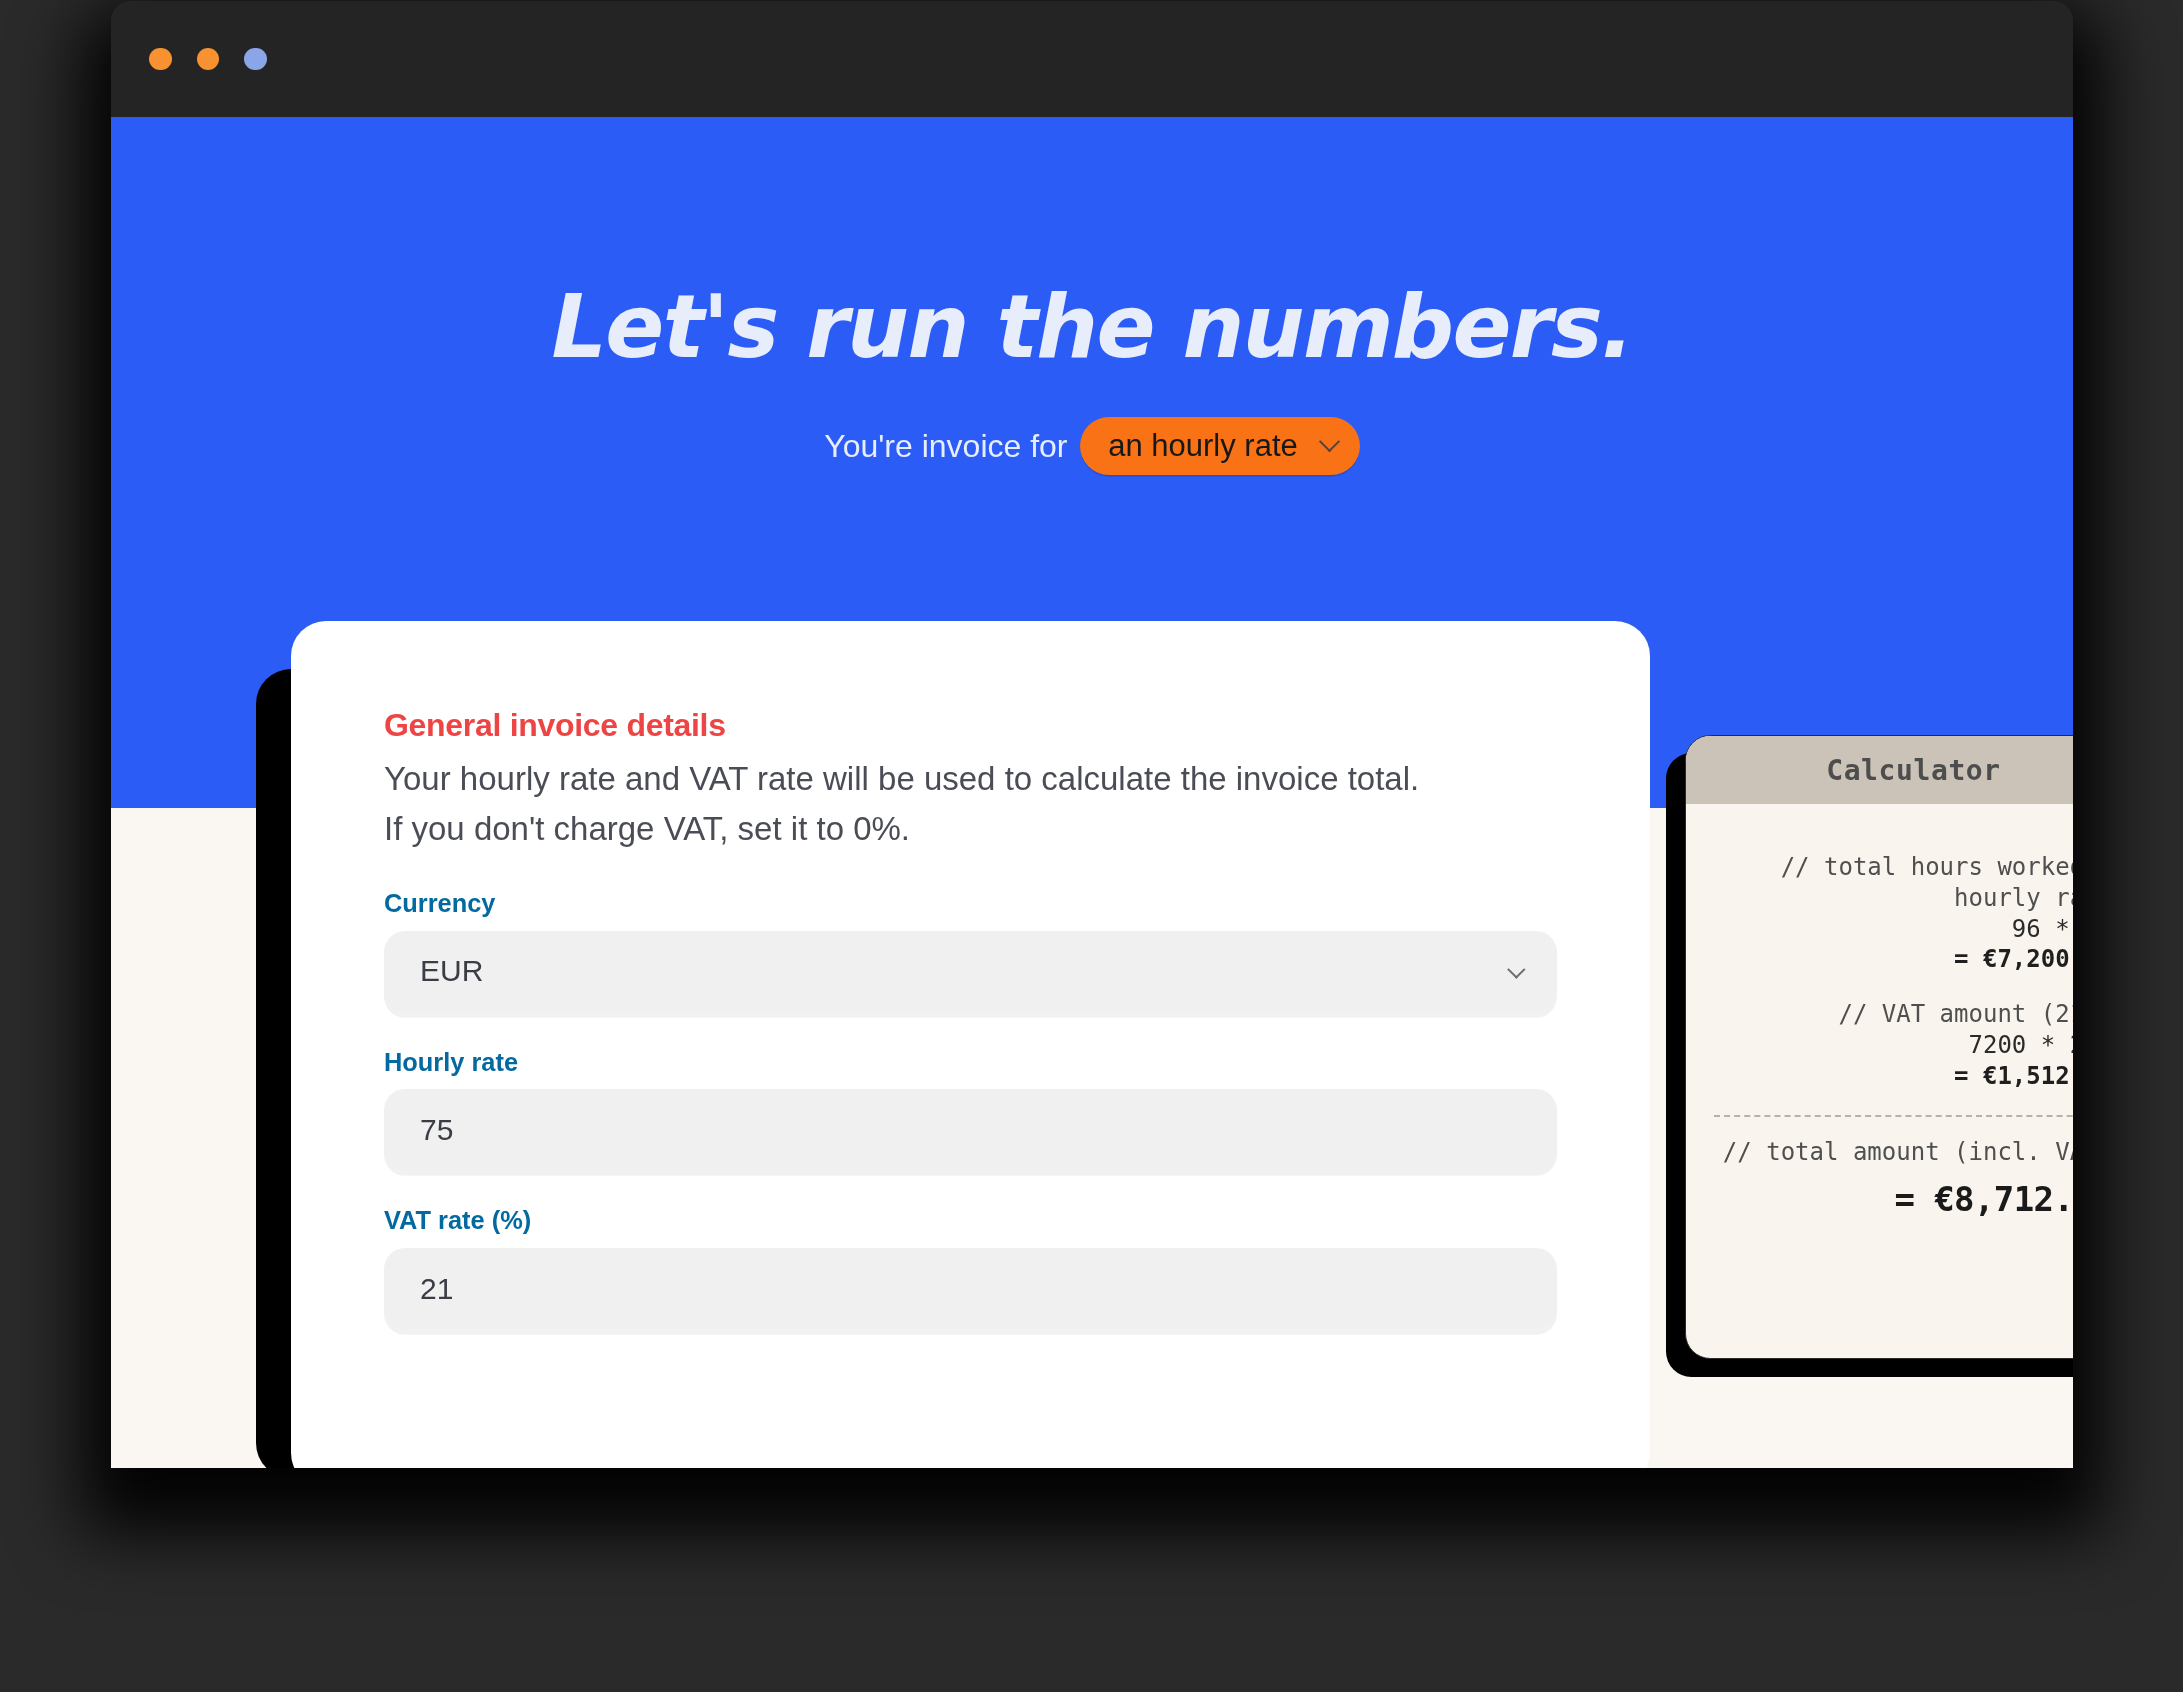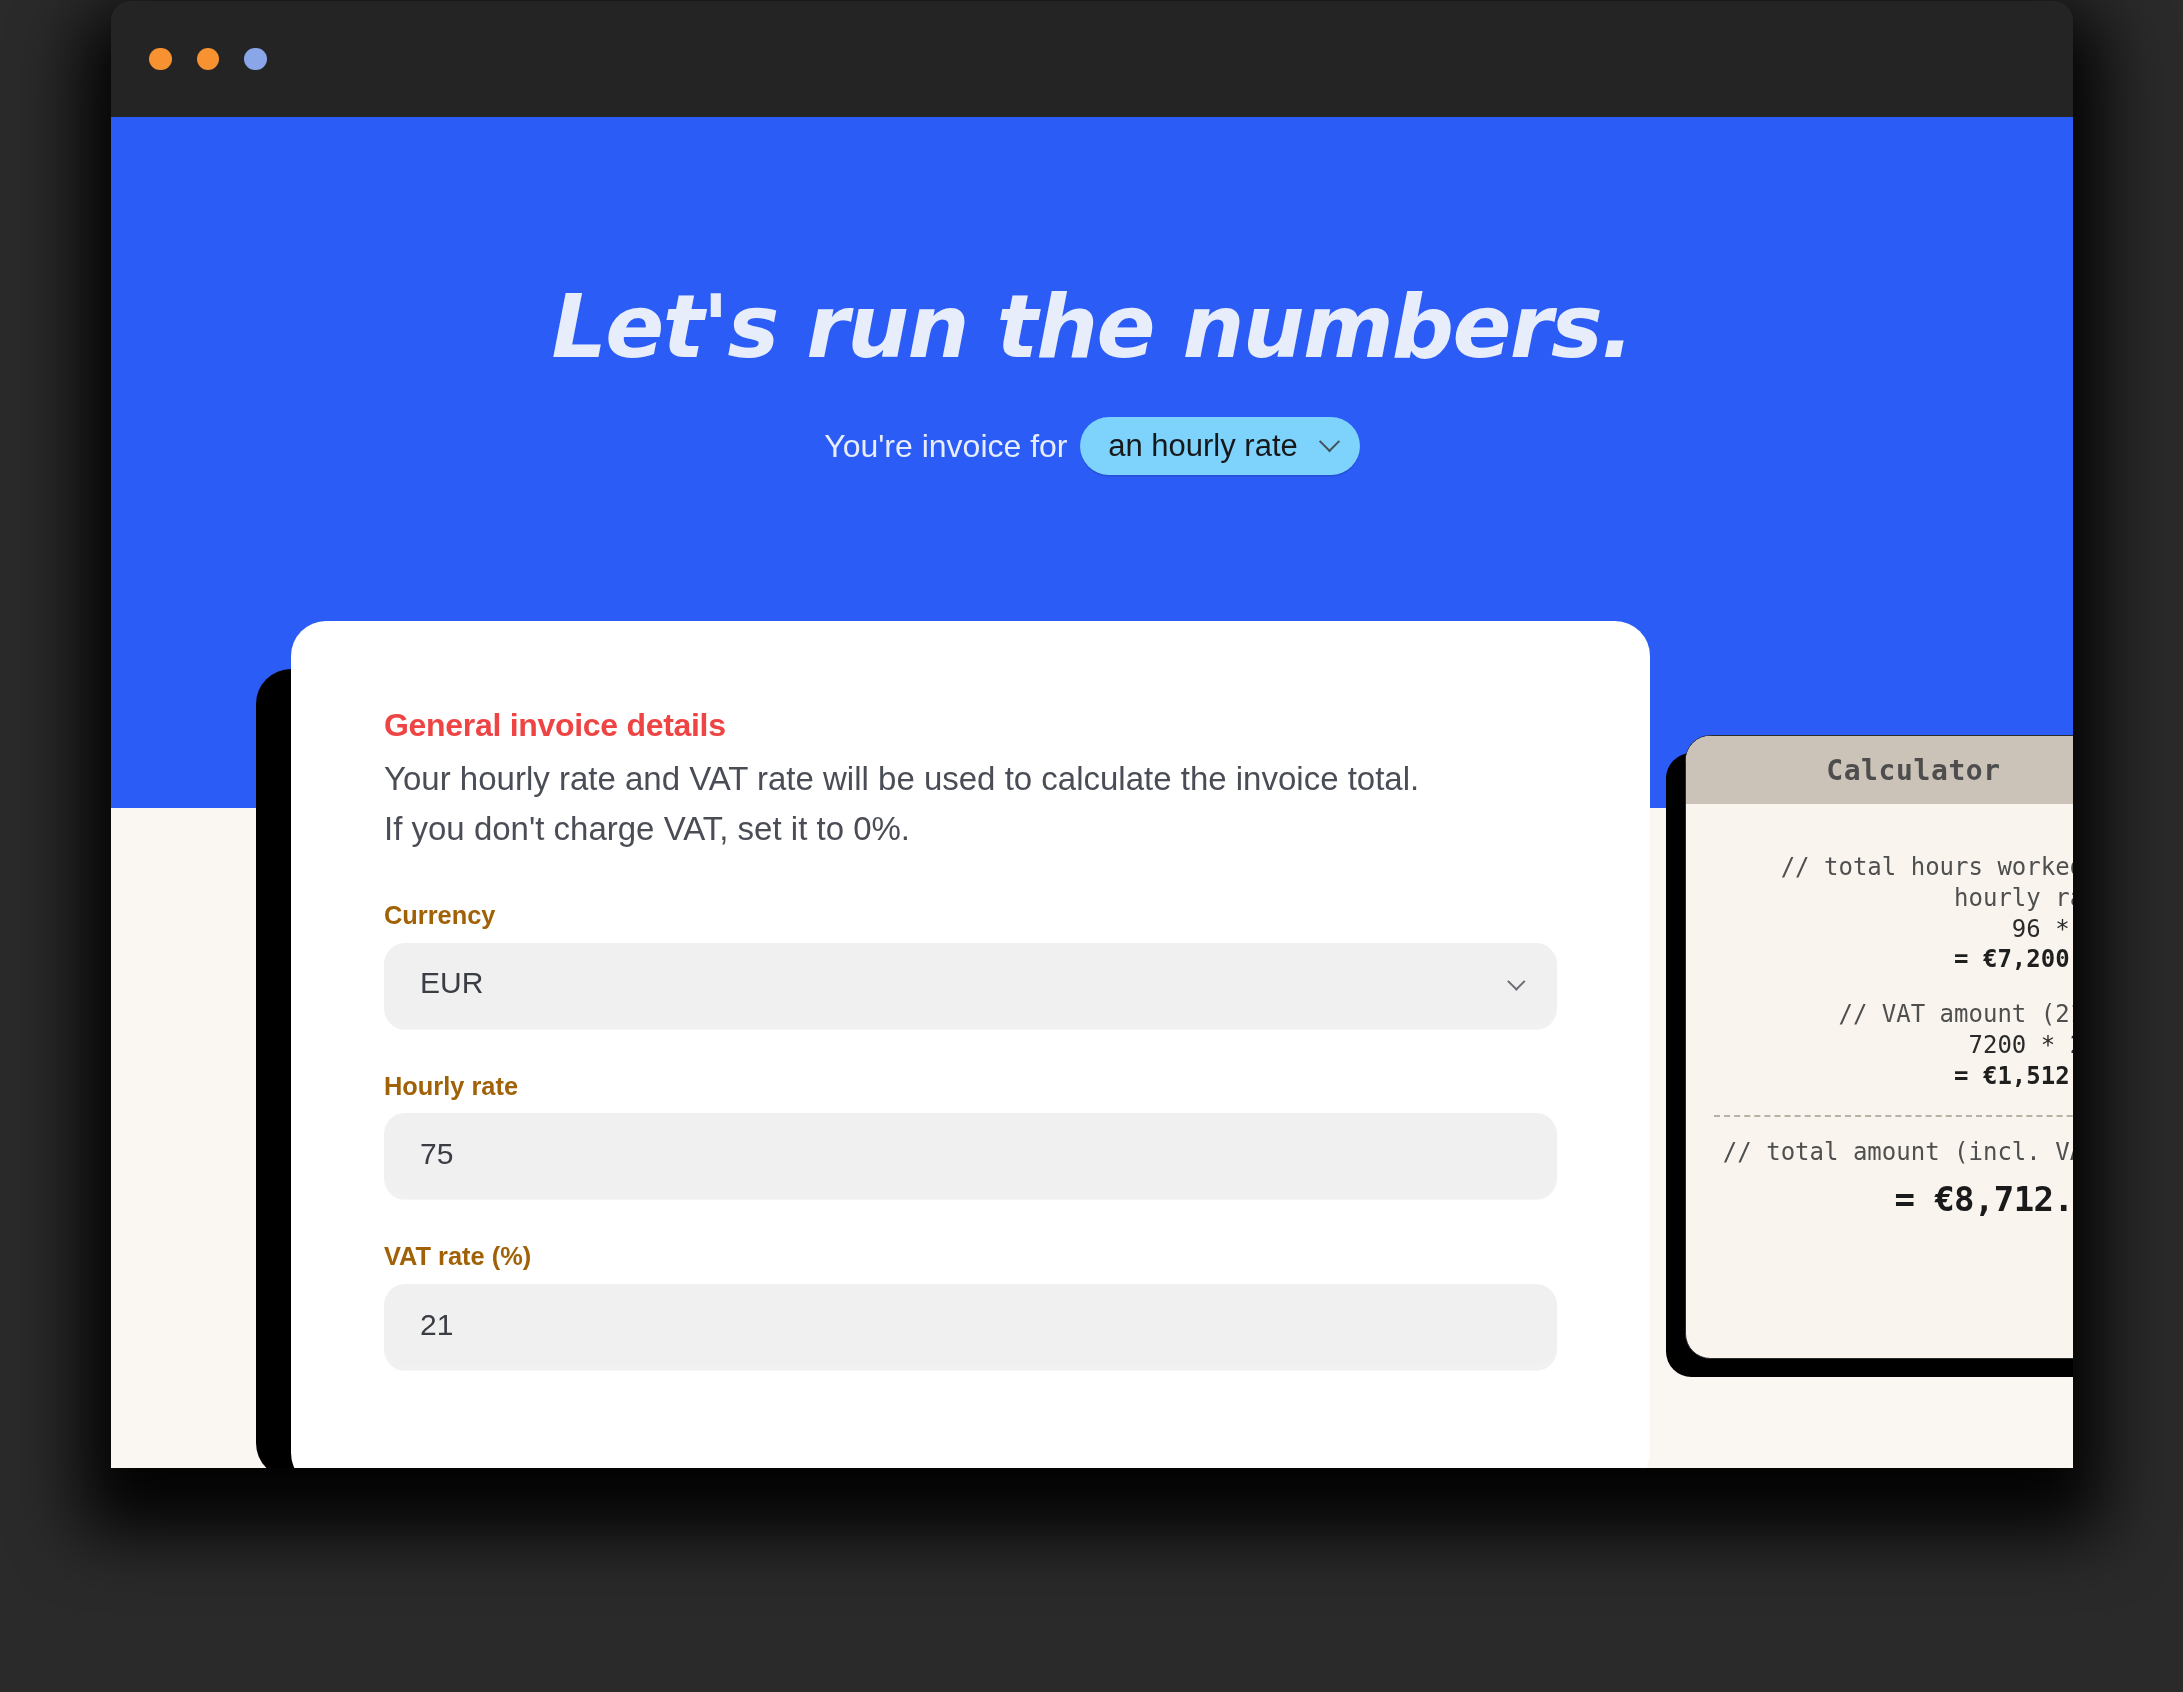--- a/index.html
+++ b/index.html
@@ -97,21 +97,21 @@
     display: flex;
     align-items: center;
     justify-content: center;
     gap: 12.7px;
     color: #e7edfb;
     font-size: 32px;
     font-weight: 400;
   }
 
   #charging-select {
-    background: #7dd3fc;
+    background: #f97316;
     color: #17181a;
     border-radius: 578px;
     height: 58px;
     padding: 0 23px 0 28px;
     display: flex;
     align-items: center;
     gap: 24px;
     font-size: 31px;
     font-weight: 400;
     box-shadow: 0 1.7px 0 rgba(0,0,0,0.12);
@@ -165,22 +165,22 @@
     font-size: 33px;
     color: #4a4d55;
     line-height: 1.42;
     margin-top: 11.6px;
   }
   .form-desc.second { margin-top: 3.5px; }
 
   .field-label {
     font-size: 25.4px;
     font-weight: 600;
-    color: #a16207;
-    margin-top: 48px;
+    color: #0369a1;
+    margin-top: 36px;
     margin-bottom: 12.7px;
   }
 
   .field-control {
     position: relative;
     height: 81px;
     background: #f0f0f0;
     border-radius: 21px;
     display: flex;
     align-items: center;

